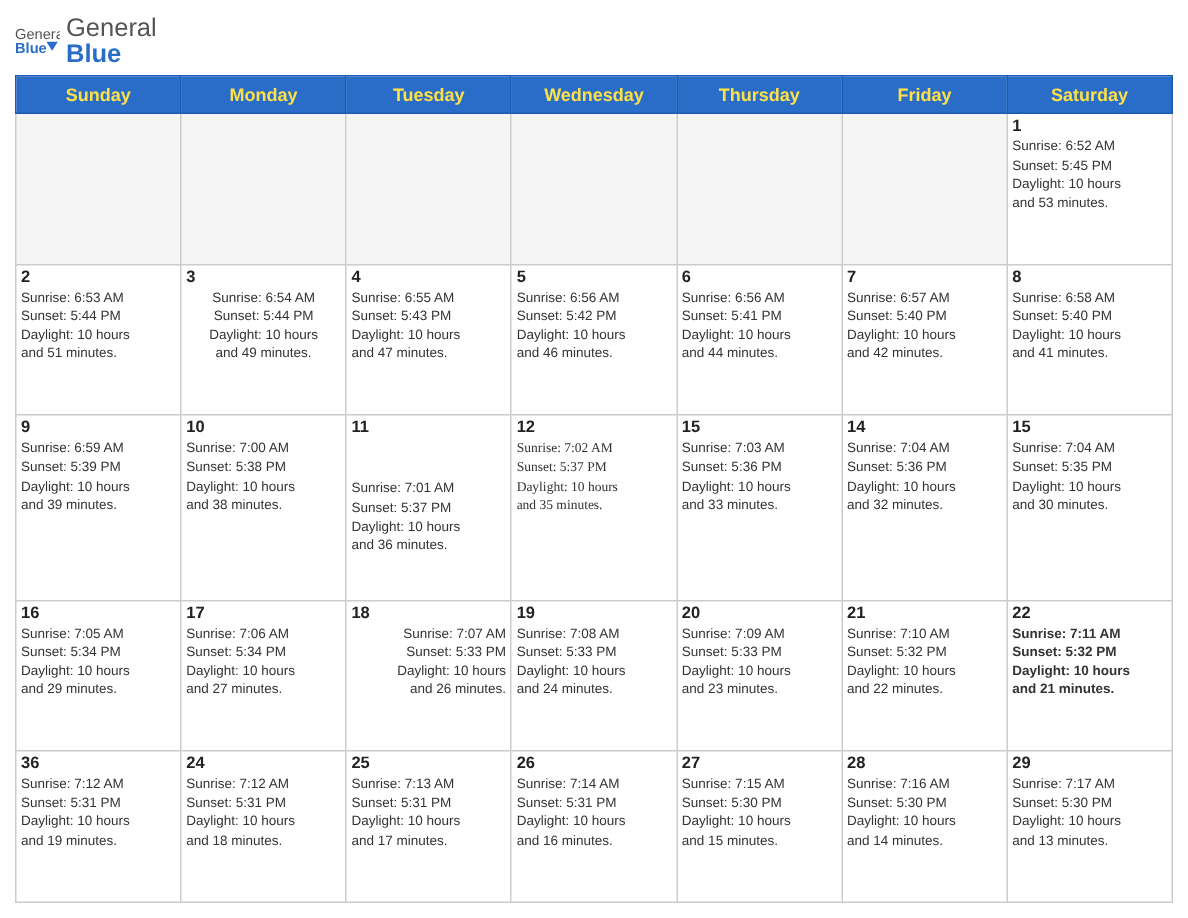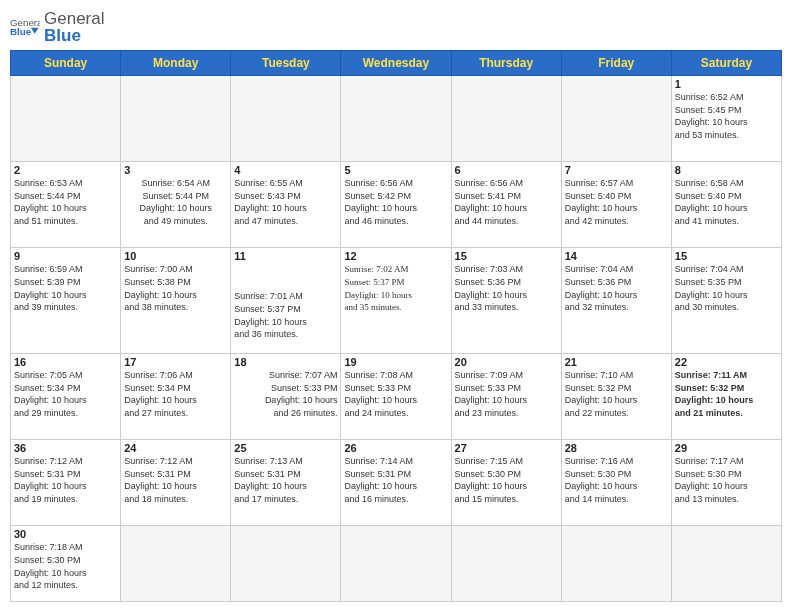--- a/index.html
+++ b/index.html
@@ -334,30 +334,15 @@
 and 14 minutes.</div>
           </td>
           <td>
             <span class="day-number">29</span>
             <div class="day-info" style="white-space: pre-line;">Sunrise: 7:17 AM
 Sunset: 5:30 PM
 Daylight: 10 hours
 and 13 minutes.</div>
           </td>
         </tr>
-        <tr class="last-row">
-          <td>
-            <span class="day-number">30</span>
-            <div class="day-info" style="white-space: pre-line;">Sunrise: 7:18 AM
-Sunset: 5:30 PM
-Daylight: 10 hours
-and 12 minutes.</div>
-          </td>
-          <td class="empty"></td>
-          <td class="empty"></td>
-          <td class="empty"></td>
-          <td class="empty"></td>
-          <td class="empty"></td>
-          <td class="empty"></td>
-        </tr>
       </tbody>
   </table>
 </div>
 
 </body></html>

